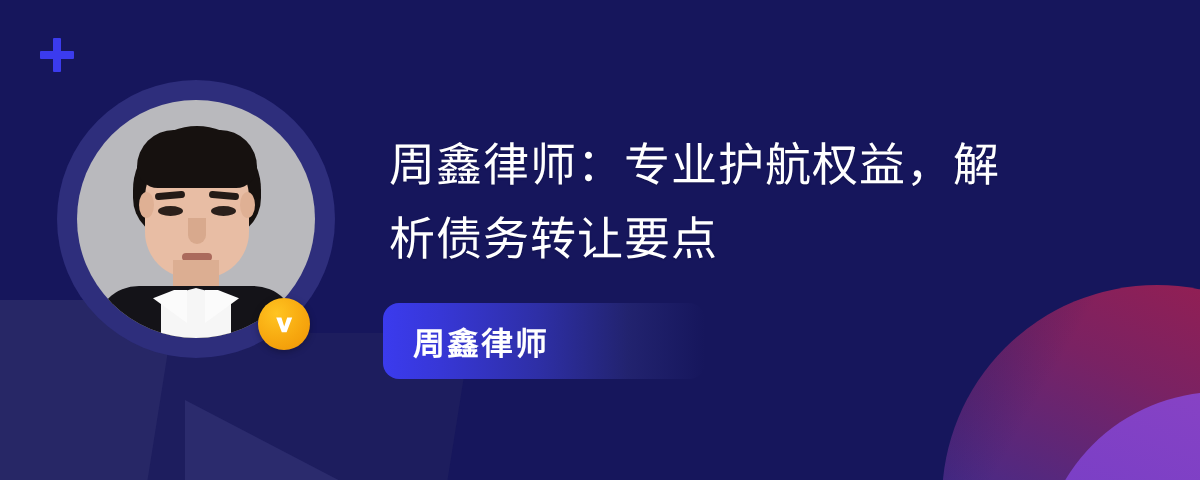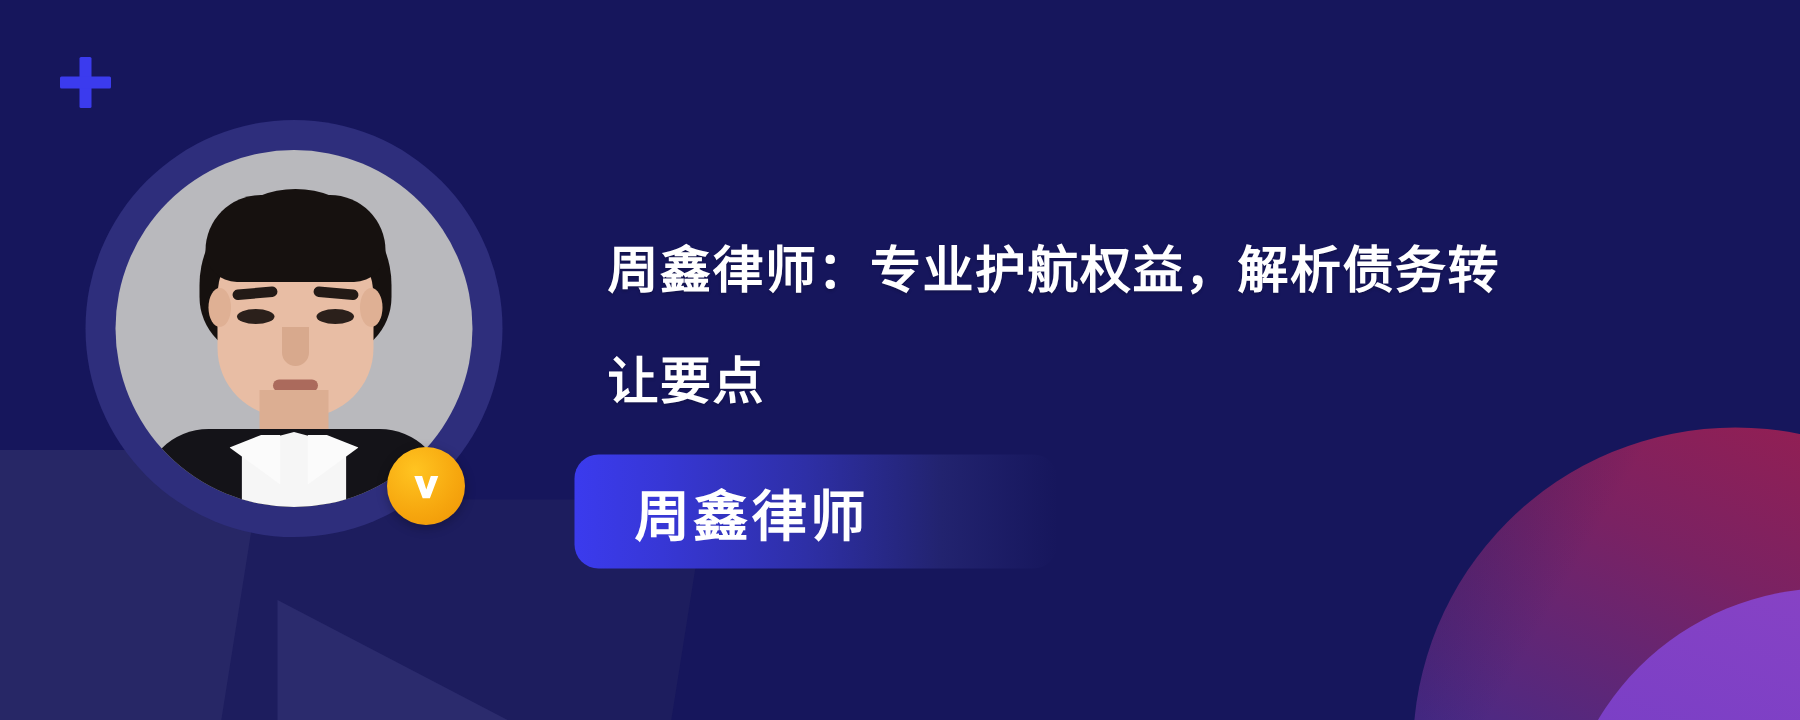--- a/index.html
+++ b/index.html
@@ -245,46 +245,46 @@
   .verified-badge svg { display: block; }
 
   
   .content {
     position: absolute;
     left: 389px;
     top: 128px;
     width: 640px;
   }
   .headline {
-    margin: 16px;
+    margin: 0;
     color: #ffffff;
-    font-size: 34px;
-    font-weight: 700;
+    font-size: 46px;
+    font-weight: 400;
     line-height: 74px;
     letter-spacing: 1px;
     width: 625px;
     text-shadow: 0 1px 2px rgba(0,0,0,0.18);
   }
   .name-pill {
     position: absolute;
     left: 383px;
     top: 303px;
     width: 322px;
     height: 76px;
     border-radius: 16px;
     background: linear-gradient(90deg, #3b3bee 0%, #3737d6 18%, #2e2fa6 48%, #22236f 76%, rgba(22,22,92,0) 100%);
     display: flex;
     align-items: center;
   }
   .name-pill-label {
     color: #ffffff;
-    font-size: 37px;
+    font-size: 32px;
     font-weight: 700;
     letter-spacing: 2px;
-    padding-left: 40px;
+    padding-left: 30px;
     white-space: nowrap;
   }
 </style>
 </head>
 <body>
 
 <div id="banner">
 
   <div class="bg-layer">
     <div class="deco-circle-outer"></div>

